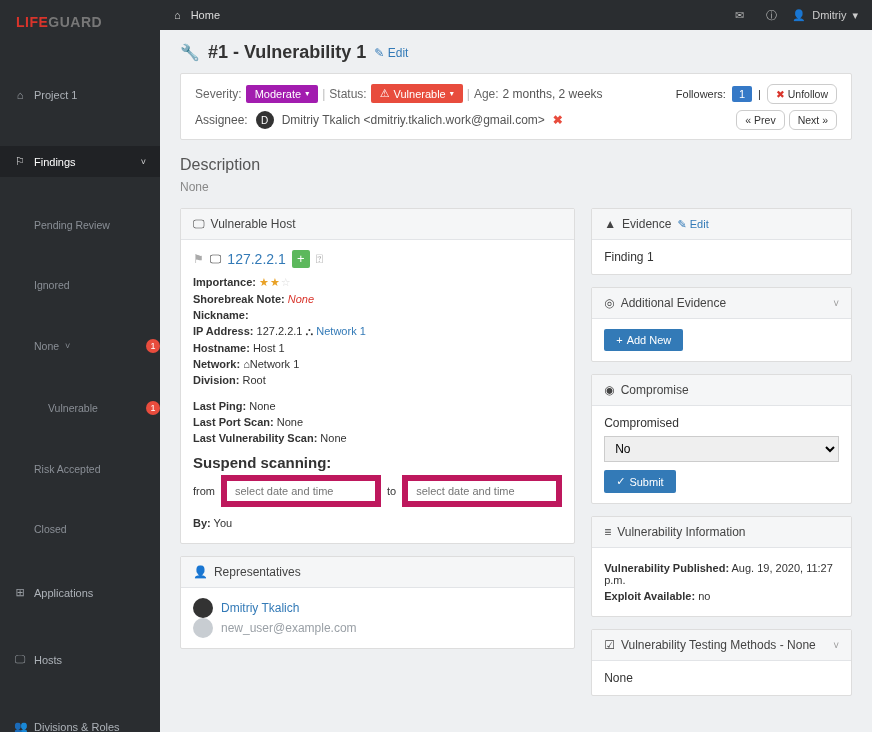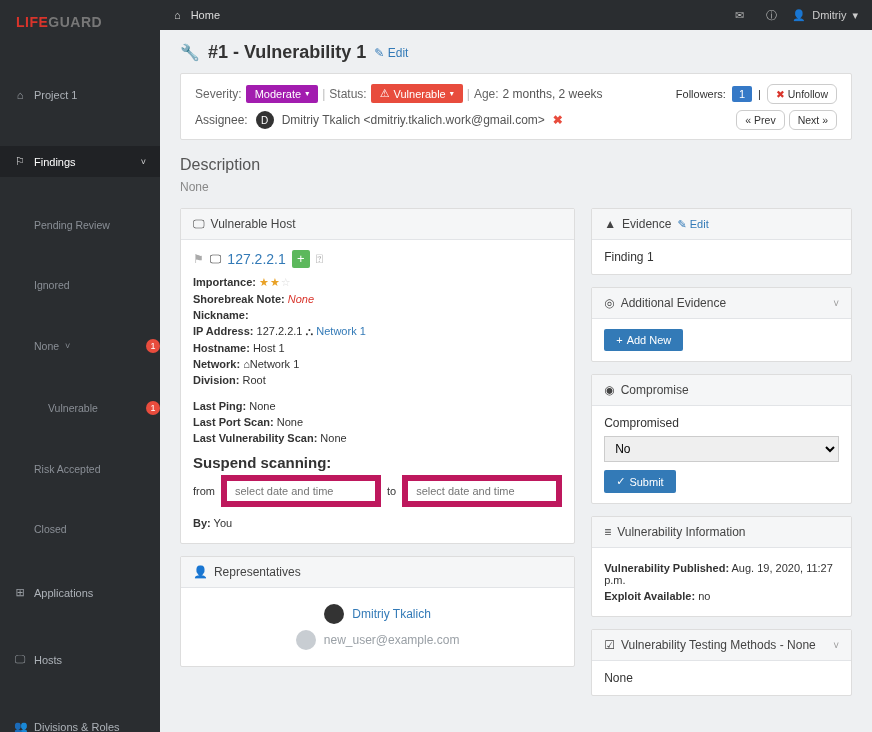--- a/index.html
+++ b/index.html
@@ -68,21 +68,21 @@
 .host-ip .q { color: #999; }
 .kv { margin: 4px 0; font-size: 11px; }
 .kv b { color: #333; }
 .stars { color: #e9a227; letter-spacing: 1px; }
 .stars .dim { color: #ddd; }
 .net-link { color: #337ab7; }
 .suspend { margin-top: 10px; }
 .suspend b { font-size: 15px; }
 .dt-row { display: flex; align-items: center; gap: 6px; margin-top: 4px; font-size: 11px; }
 .dt-input { border: 6px solid #be185d; padding: 4px 8px; font-size: 11px; color: #999; width: 160px; }
-.rep-item { display: flex; align-items: center; gap: 8px; margin: 6px 0; font-size: 12px; justify-content: center; }
+.rep-item { display: flex; align-items: center; gap: 8px; margin: 0 0; font-size: 12px; }
 .rep-item .av { width: 20px; height: 20px; border-radius: 50%; background: #333; }
 .rep-item .av.grey { background: #c8cdd2; }
 .rep-item a { color: #337ab7; text-decoration: none; }
 .rep-item .muted { color: #9aa0a6; }
 .btn-primary { background: #337ab7; color: #fff; border: none; padding: 5px 12px; border-radius: 2px; cursor: pointer; font-size: 11px; display: inline-flex; align-items: center; gap: 4px; }
 .select { width: 100%; border: 1px solid #ccc; padding: 4px 6px; font-size: 12px; margin: 6px 0 8px; }
 </style>
 </head>
 <body>
 

